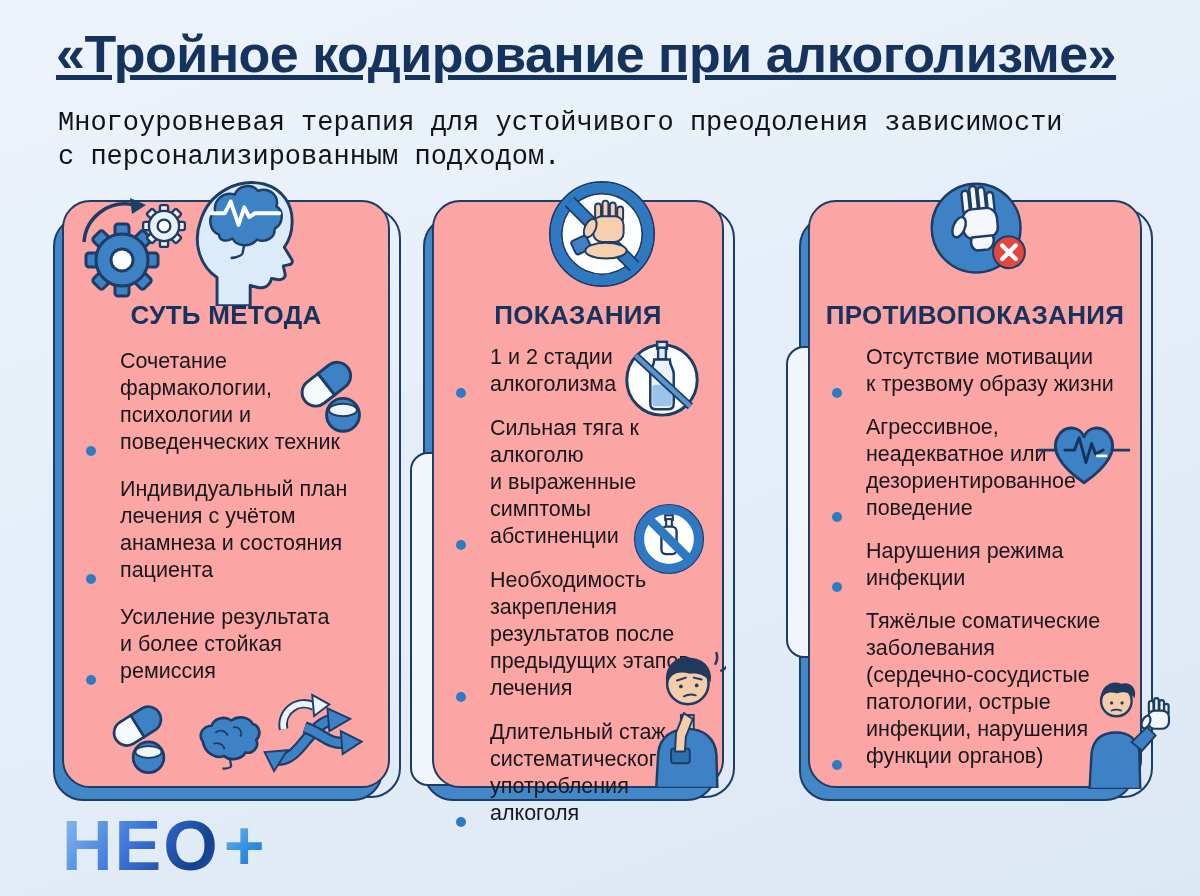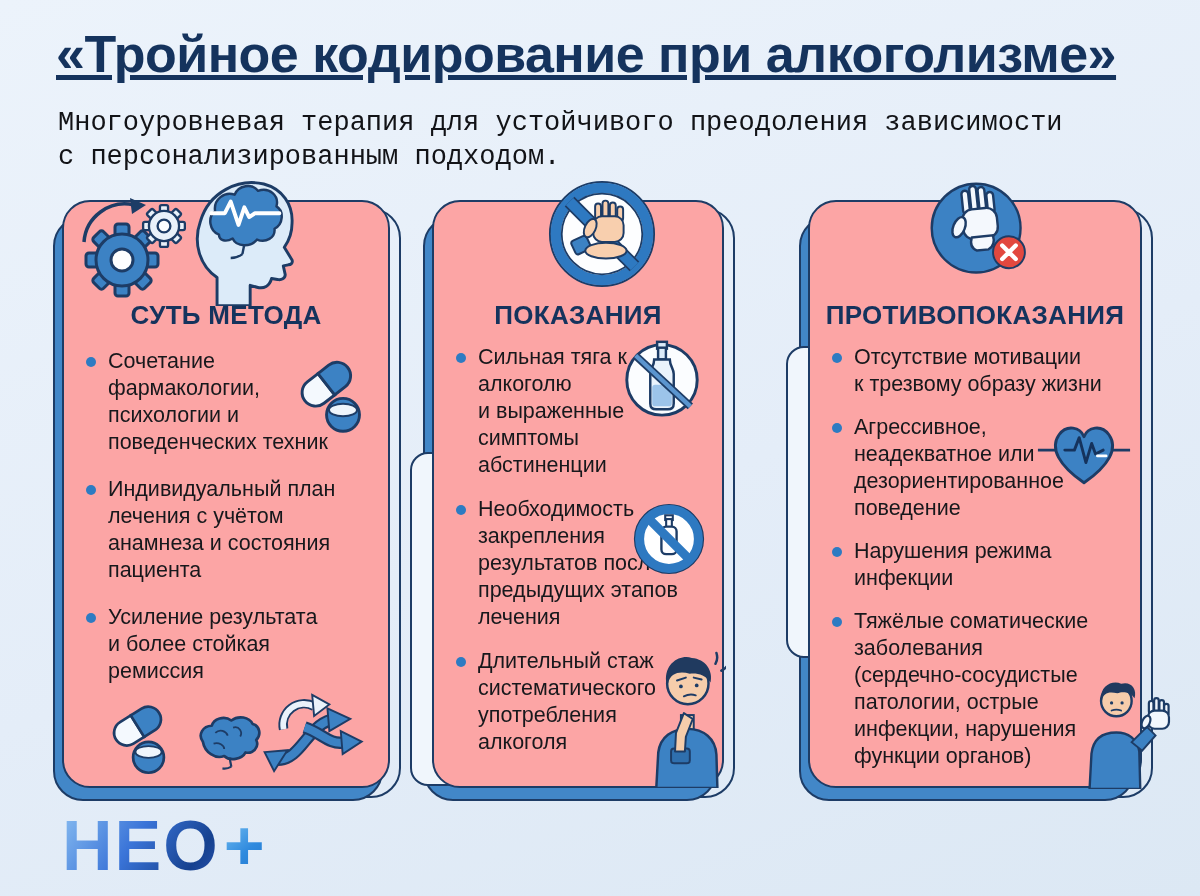--- a/index.html
+++ b/index.html
@@ -40,21 +40,21 @@
     border:2.5px solid #1d3c66; border-radius:28px; }
 
   .card-title{ position:absolute; top:98px; left:0; right:0; text-align:center;
     font-size:26px; font-weight:800; color:#15335d; letter-spacing:.3px; }
 
   .hdr-ic{ position:absolute; }
   .blist{ position:absolute; left:22px; right:10px; list-style:none; }
   #card1 .blist{ top:146px; }
   #card2 .blist{ top:142px; }
   #card3 .blist{ top:142px; }
-  .blist li{ display:flex; gap:12px; }
+  .blist li{ display:flex; gap:24px;align-items:flex-end; }
   #card1 .blist li{ margin-bottom:20px; }
   #card2 .blist li{ margin-bottom:17px; }
   #card3 .blist li{ margin-bottom:16px; }
   .dot{ width:10px; height:10px; border-radius:50%; background:#2d7bc2;
     flex:0 0 10px; margin-top:9px; }
   .b-text{ font-size:21.5px; line-height:27px; white-space:pre-line; color:#17181c; }
 
   .flt{ position:absolute; }
 
   
@@ -210,20 +210,25 @@
           <rect x="47" y="38" width="31" height="26" rx="9"></rect>
           <ellipse cx="44" cy="50" rx="5.5" ry="10" transform="rotate(25 44 50)"></ellipse>
         </g>
       </svg>
 
       <div class="card-title">ПОКАЗАНИЯ</div>
 
       <ul class="blist">
         <li>
           <span class="dot"></span>
+          <span class="b-text">1 и 2 стадии
+алкоголизма</span>
+        </li>
+        <li>
+          <span class="dot"></span>
           <span class="b-text">Сильная тяга к алкоголю
 и выраженные
 симптомы абстиненции</span>
         </li>
         <li>
           <span class="dot"></span>
           <span class="b-text">Необходимость
 закрепления
 результатов после
 предыдущих этапов

